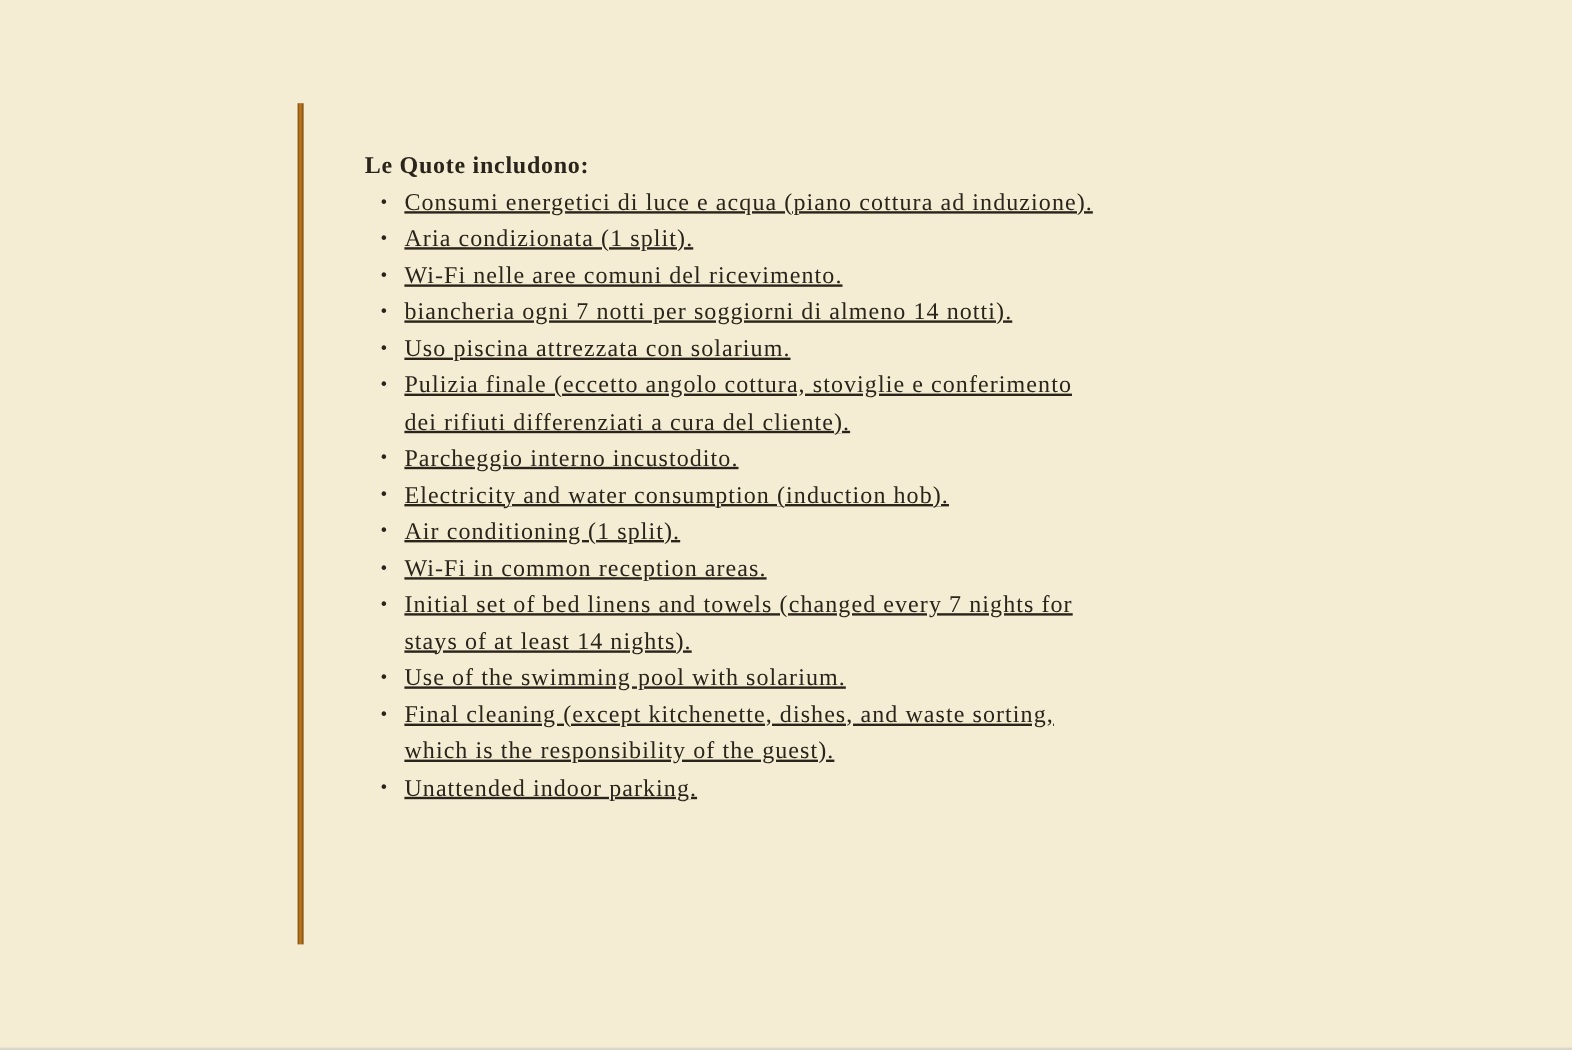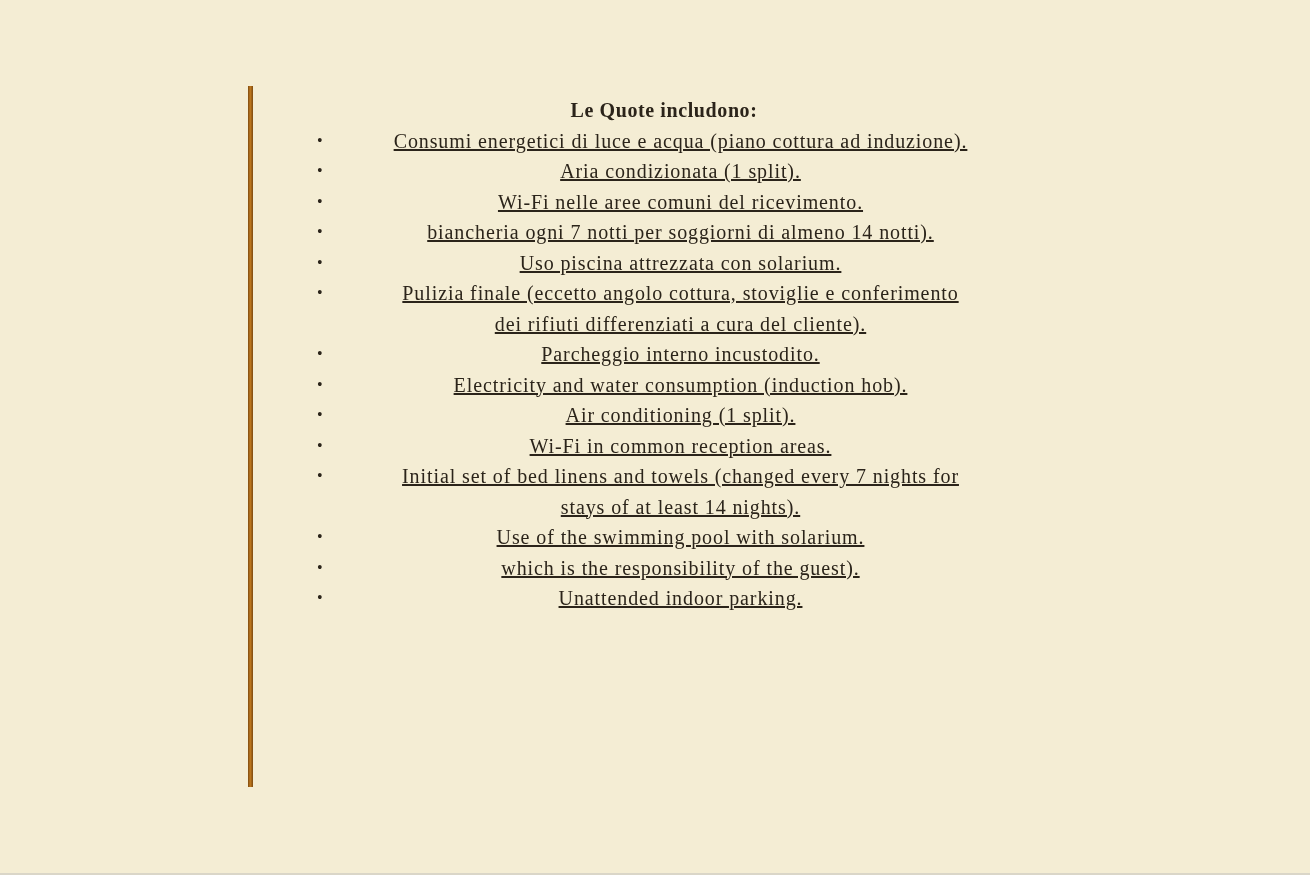--- a/index.html
+++ b/index.html
@@ -19,23 +19,22 @@
     position: absolute;
     left: 248px;
     top: 86px;
     width: 5px;
     height: 701px;
     background: linear-gradient(90deg, #7d4a10, #c0791e 45%, #7d4a10);
   }
   .content {
     position: absolute;
     left: 304px;
-    top: 95px;
+    top: 123px;
     width: 720px;
-    text-align: center;
   }
   .section-heading {
     margin: 0;
     font-size: 20px;
     font-weight: bold;
     line-height: 30.5px;
     letter-spacing: 0.6px;
   }
   .section-heading.second {
     margin-top: 34px;
@@ -129,20 +128,21 @@
       <span class="bullet">•</span>
       <span class="line">Initial set of bed linens and towels (changed every 7 nights for</span>
       <span class="line">stays of at least 14 nights).</span>
     </li>
     <li>
       <span class="bullet">•</span>
       <span class="line">Use of the swimming pool with solarium.</span>
     </li>
     <li>
       <span class="bullet">•</span>
+      <span class="line">Final cleaning (except kitchenette, dishes, and waste sorting,</span>
       <span class="line">which is the responsibility of the guest).</span>
     </li>
     <li>
       <span class="bullet">•</span>
       <span class="line">Unattended indoor parking.</span>
     </li>
   </ul>
 
 </div>
 

